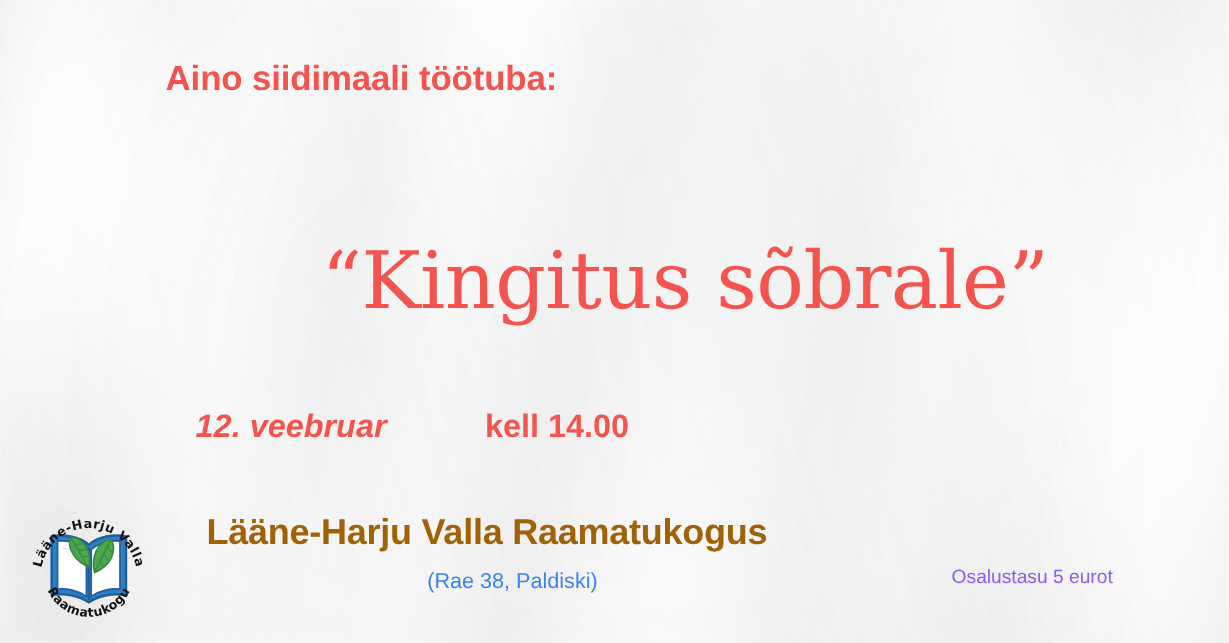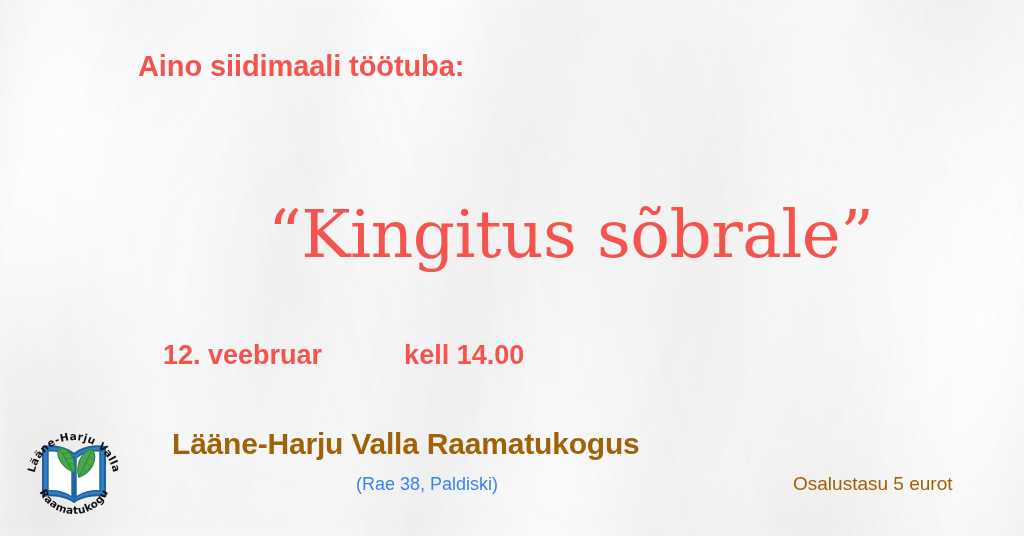--- a/index.html
+++ b/index.html
@@ -110,21 +110,21 @@
 
   .daterow {
     left: 163px;
     top: 340px;
     font-size: 27px;
     font-weight: bold;
     color: #f4534e;
     display: flex;
     align-items: baseline;
   }
-  .daterow .date  { display: inline-block; }
+  .daterow .date  { display: inline-block; font-style: italic; }
   .daterow .spacer{ display: inline-block; width: 82px; }
   .daterow .time  { display: inline-block; text-align: center; }
 
   .venue {
     left: 172px;
     top: 427px;
     font-size: 30px;
     font-weight: bold;
     letter-spacing: -0.2px;
     color: #a16207;
@@ -134,23 +134,23 @@
     left: 356px;
     top: 474px;
     font-size: 18px;
     font-weight: 400;
     color: #3b82f6;
   }
 
   .fee {
     left: 793px;
     top: 473px;
-    font-size: 19px;
+    font-size: 16px;
     font-weight: 400;
-    color: #a16207;
+    color: #8b5cf6;
   }
 
   
   .logo {
     position: absolute;
     left: 22px;
     top: 420px;
     width: 104px;
     height: 100px;
   }

